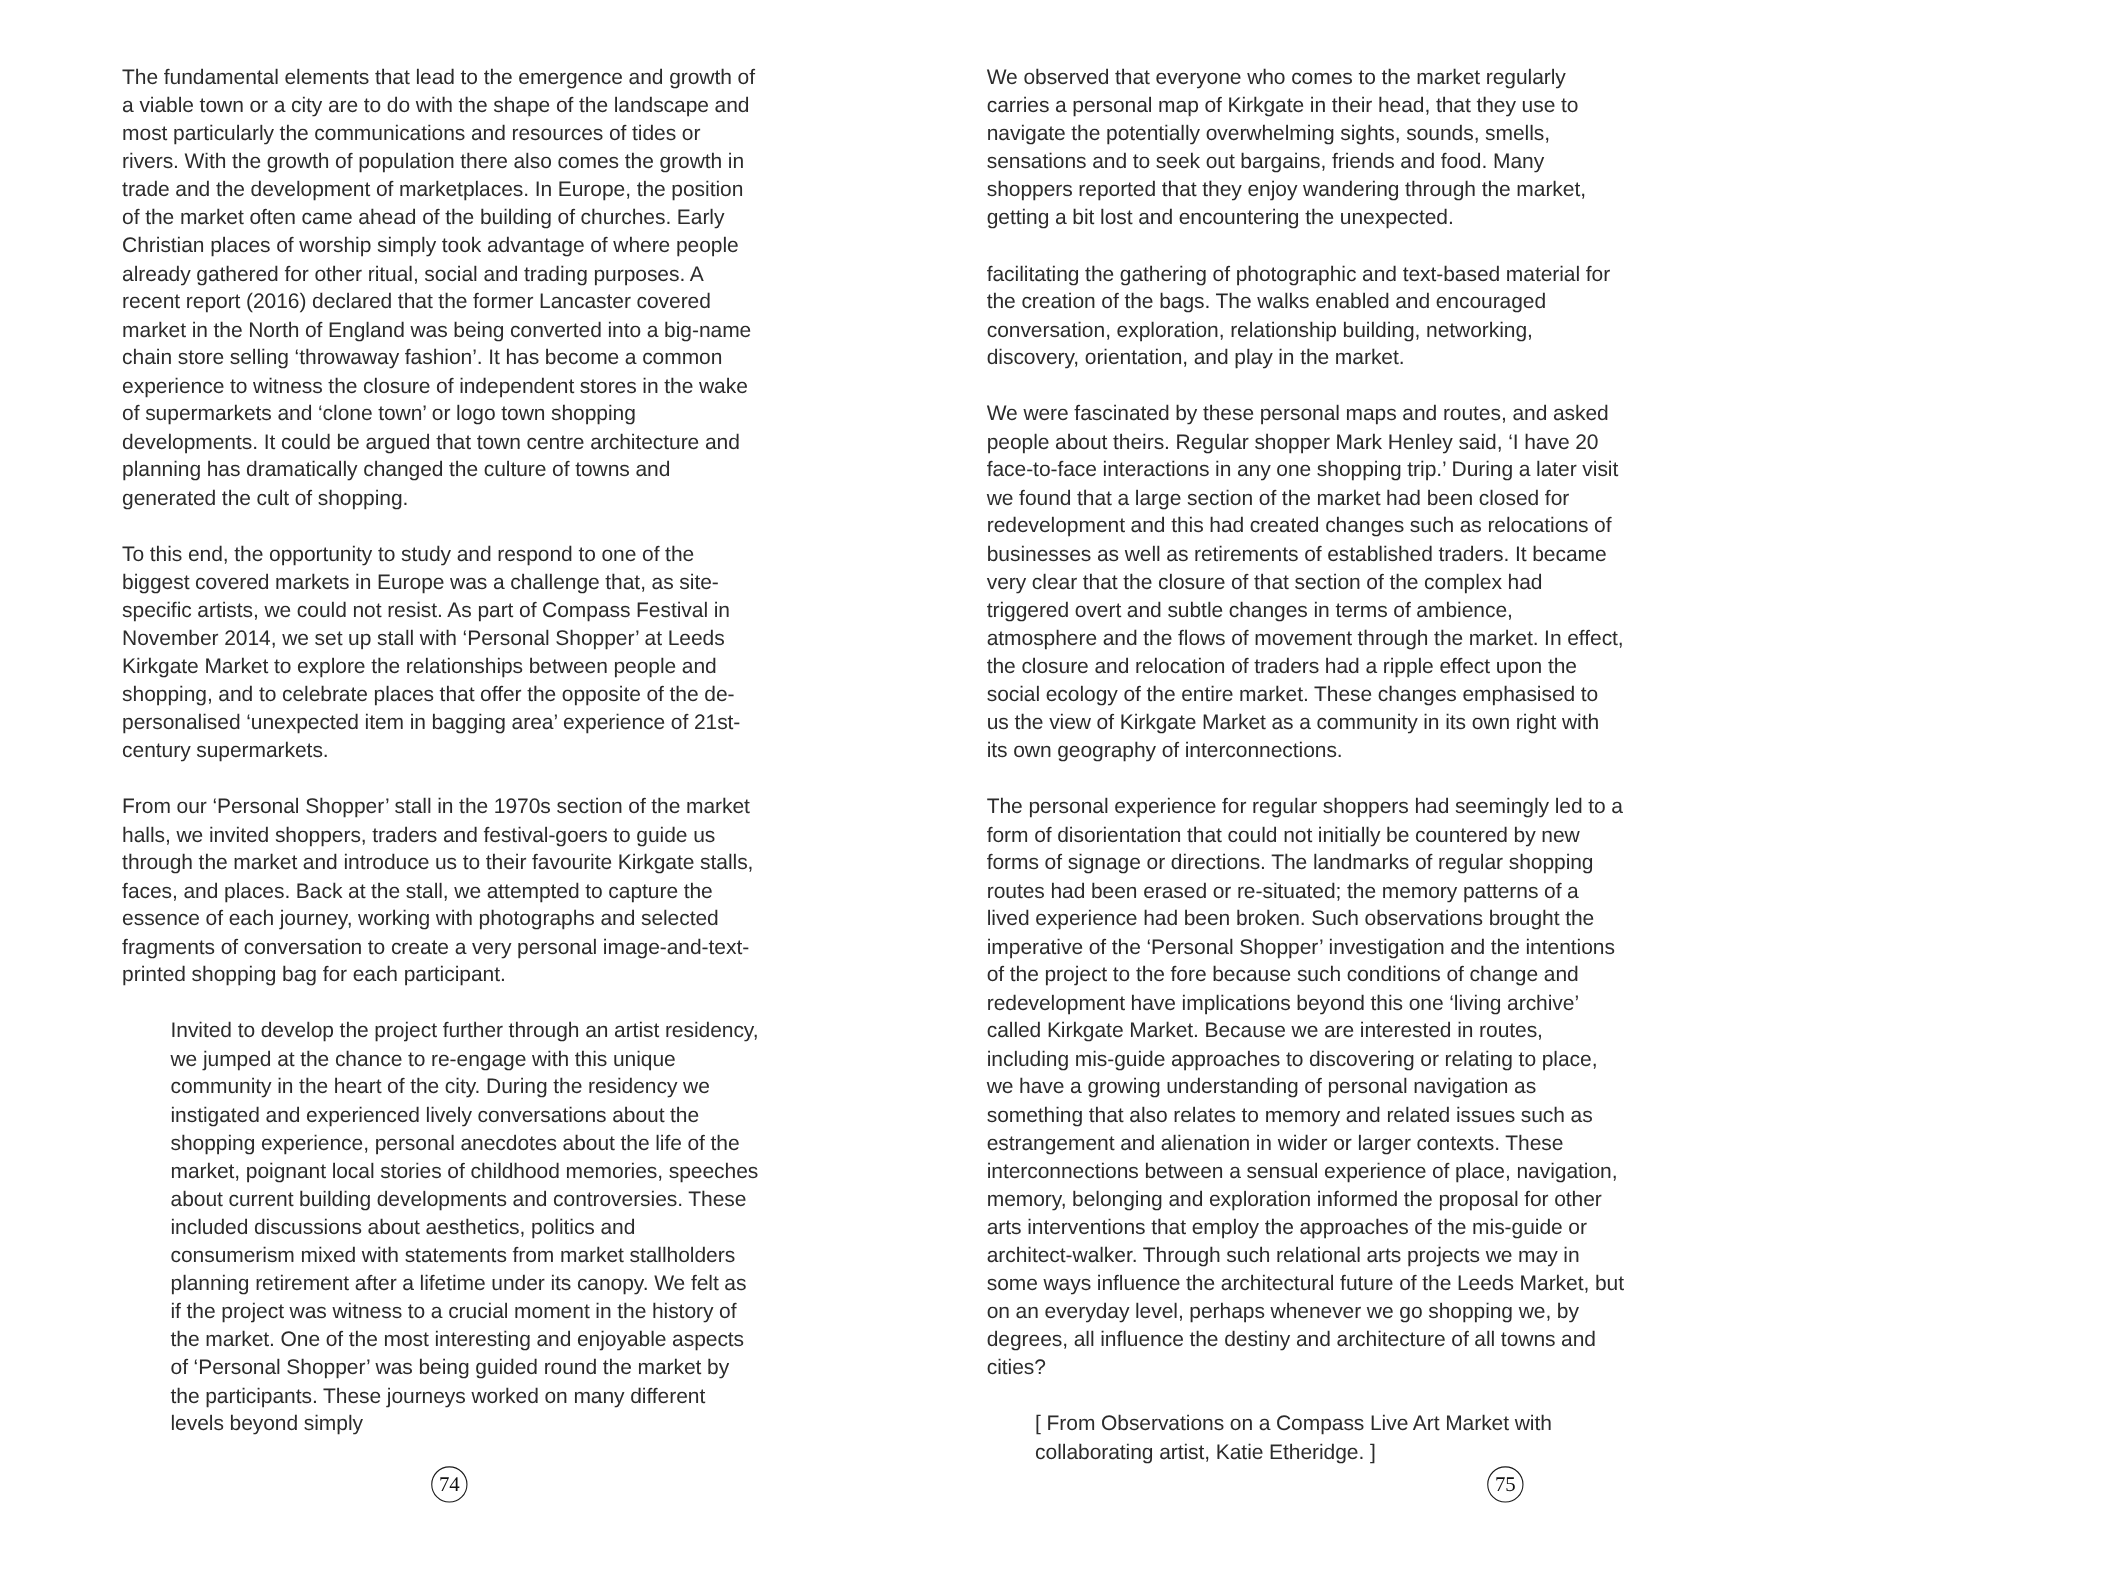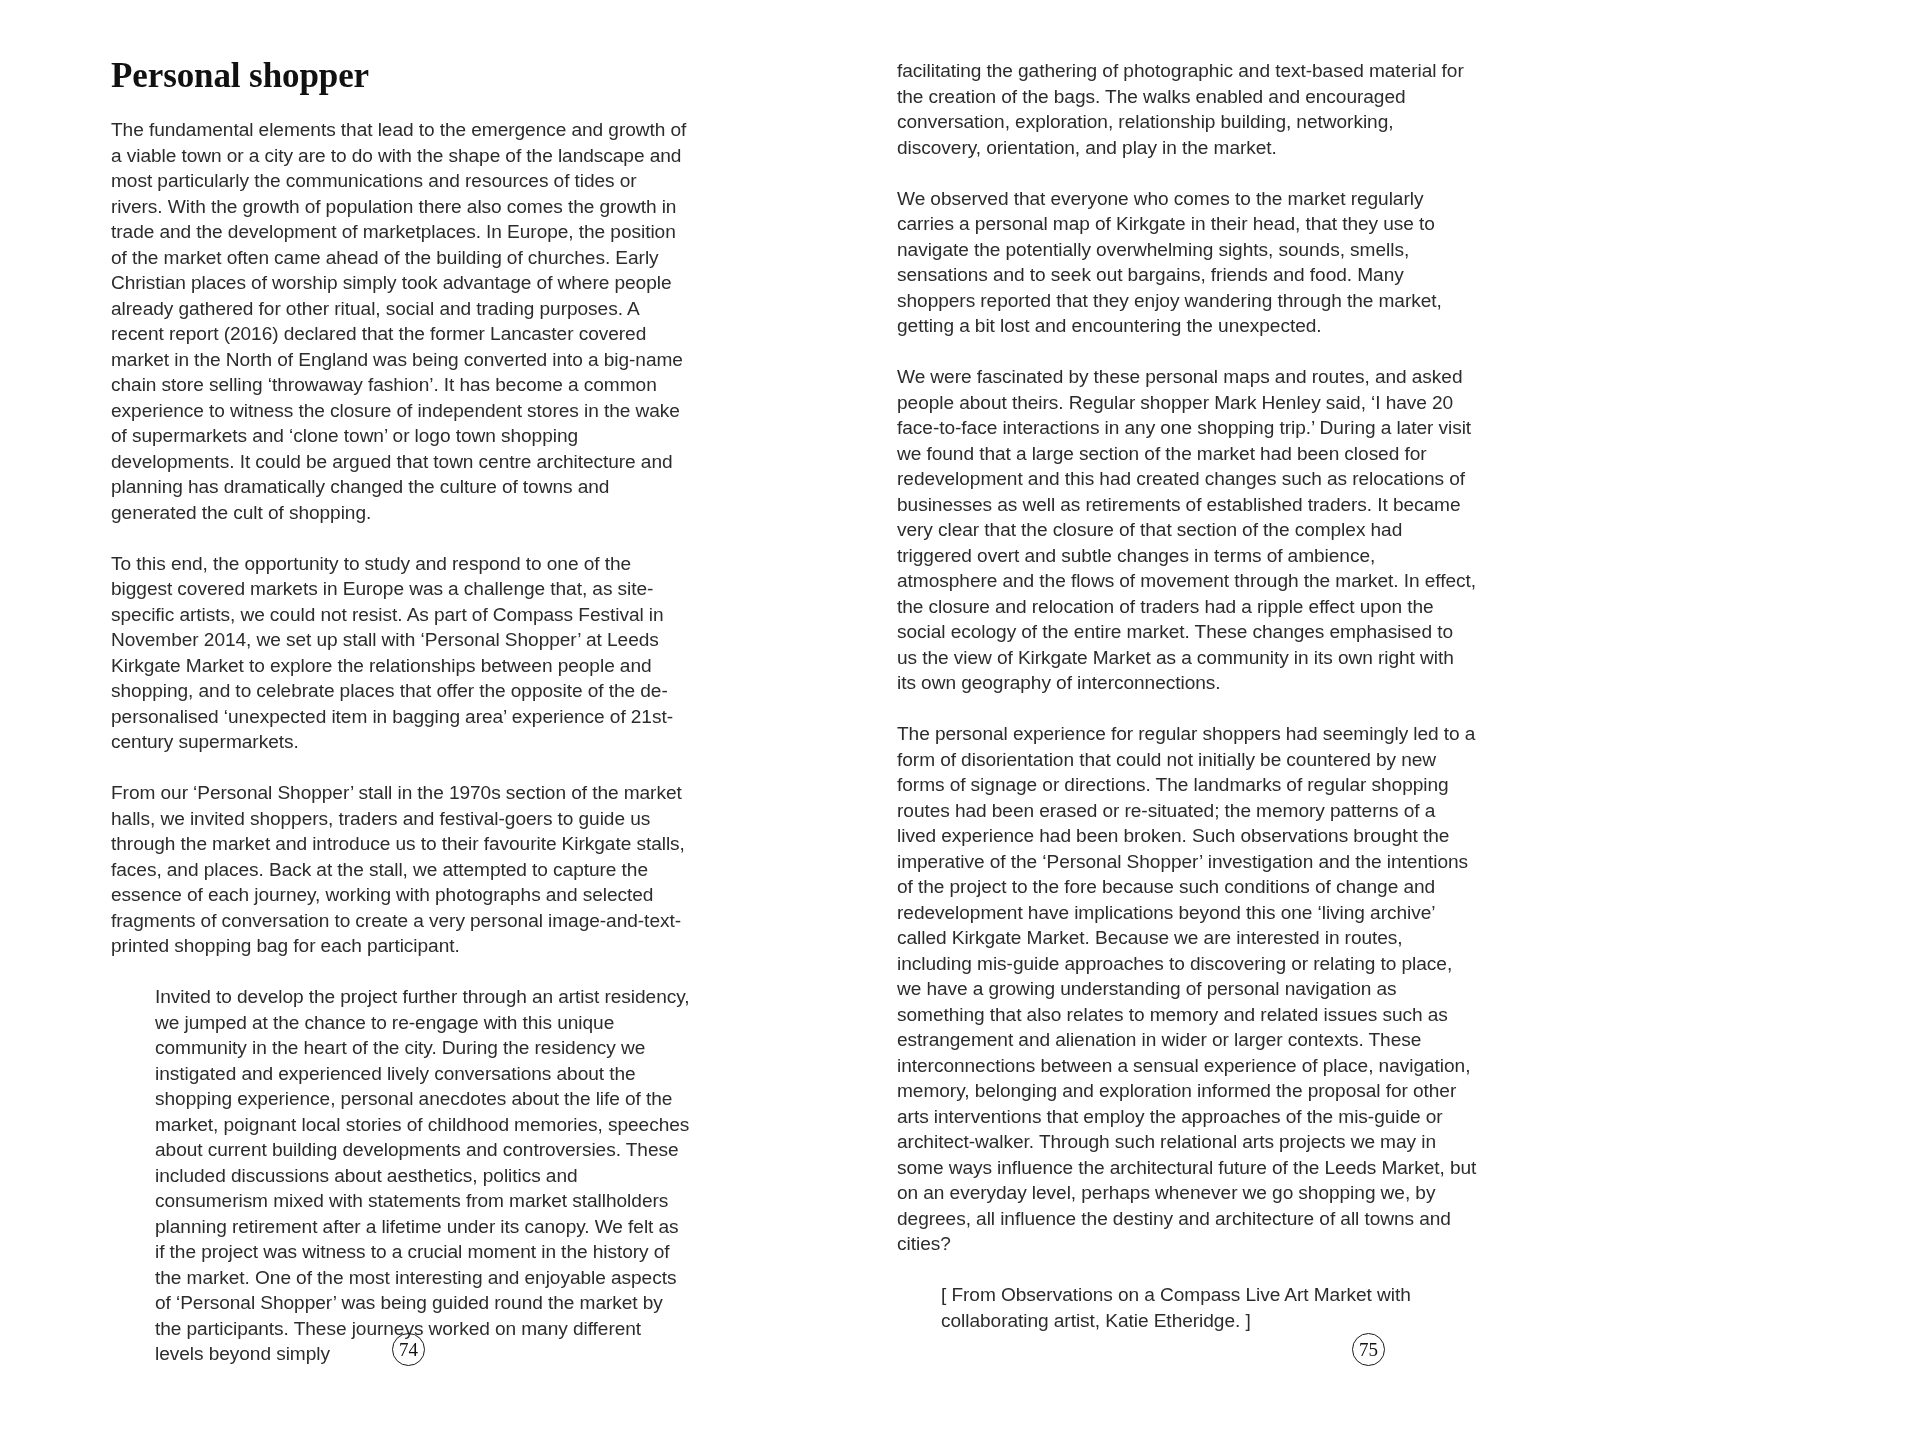--- a/index.html
+++ b/index.html
@@ -108,21 +108,20 @@
   .folio-right { left: 0; }
 </style>
 </head>
 <body>
 
 <div class="spread">
 
   <div class="page page-left">
     <div class="column column-left">
 
-      <h1 class="article-title">Personal shopper</h1>
 
       <p class="para">The fundamental elements that lead to the emergence and growth of a viable town or a city are to do with the shape of the landscape and most particularly the communications and resources of tides or rivers. With the growth of population there also comes the growth in trade and the development of marketplaces. In Europe, the position of the market often came ahead of the building of churches. Early Christian places of worship simply took advantage of where people already gathered for other ritual, social and trading purposes. A recent report (2016) declared that the former Lancaster covered market in the North of England was being converted into a big-name chain store selling ‘throwaway fashion’. It has become a common experience to witness the closure of independent stores in the wake of supermarkets and ‘clone town’ or logo town shopping developments. It could be argued that town centre architecture and planning has dramatically changed the culture of towns and generated the cult of shopping.</p>
 
       <p class="para">To this end, the opportunity to study and respond to one of the biggest covered markets in Europe was a challenge that, as site-specific artists, we could not resist. As part of Compass Festival in November 2014, we set up stall with ‘Personal Shopper’ at Leeds Kirkgate Market to explore the relationships between people and shopping, and to celebrate places that offer the opposite of the de-personalised ‘unexpected item in bagging area’ experience of 21st-century supermarkets.</p>
 
       <p class="para">From our ‘Personal Shopper’ stall in the 1970s section of the market halls, we invited shoppers, traders and festival-goers to guide us through the market and introduce us to their favourite Kirkgate stalls, faces, and places. Back at the stall, we attempted to capture the essence of each journey, working with photographs and selected fragments of conversation to create a very personal image-and-text-printed shopping bag for each participant.</p>
 
       <p class="para">Invited to develop the project further through an artist residency, we jumped at the chance to re-engage with this unique community in the heart of the city. During the residency we instigated and experienced lively conversations about the shopping experience, personal anecdotes about the life of the market, poignant local stories of childhood memories, speeches about current building developments and controversies. These included discussions about aesthetics, politics and consumerism mixed with statements from market stallholders planning retirement after a lifetime under its canopy. We felt as if the project was witness to a crucial moment in the history of the market. One of the most interesting and enjoyable aspects of ‘Personal Shopper’ was being guided round the market by the participants. These journeys worked on many different levels beyond simply</p>
 
     </div>
@@ -130,23 +129,23 @@
     <div class="folio folio-left">
       <div class="folio-circle">
         <span class="folio-number">74</span>
       </div>
     </div>
   </div>
 
   <div class="page page-right">
     <div class="column column-right">
 
+      <p class="para">We observed that everyone who comes to the market regularly carries a personal map of Kirkgate in their head, that they use to navigate the potentially overwhelming sights, sounds, smells, sensations and to seek out bargains, friends and food. Many shoppers reported that they enjoy wandering through the market, getting a bit lost and encountering the unexpected.</p>
+
       <p class="para">facilitating the gathering of photographic and text-based material for the creation of the bags. The walks enabled and encouraged conversation, exploration, relationship building, networking, discovery, orientation, and play in the market.</p>
-
-      <p class="para">We observed that everyone who comes to the market regularly carries a personal map of Kirkgate in their head, that they use to navigate the potentially overwhelming sights, sounds, smells, sensations and to seek out bargains, friends and food. Many shoppers reported that they enjoy wandering through the market, getting a bit lost and encountering the unexpected.</p>
 
       <p class="para">We were fascinated by these personal maps and routes, and asked people about theirs. Regular shopper Mark Henley said, ‘I have 20 face-to-face interactions in any one shopping trip.’ During a later visit we found that a large section of the market had been closed for redevelopment and this had created changes such as relocations of businesses as well as retirements of established traders. It became very clear that the closure of that section of the complex had triggered overt and subtle changes in terms of ambience, atmosphere and the flows of movement through the market. In effect, the closure and relocation of traders had a ripple effect upon the social ecology of the entire market. These changes emphasised to us the view of Kirkgate Market as a community in its own right with its own geography of interconnections.</p>
 
       <p class="para">The personal experience for regular shoppers had seemingly led to a form of disorientation that could not initially be countered by new forms of signage or directions. The landmarks of regular shopping routes had been erased or re-situated; the memory patterns of a lived experience had been broken. Such observations brought the imperative of the ‘Personal Shopper’ investigation and the intentions of the project to the fore because such conditions of change and redevelopment have implications beyond this one ‘living archive’ called Kirkgate Market. Because we are interested in routes, including mis-guide approaches to discovering or relating to place, we have a growing understanding of personal navigation as something that also relates to memory and related issues such as estrangement and alienation in wider or larger contexts. These interconnections between a sensual experience of place, navigation, memory, belonging and exploration informed the proposal for other arts interventions that employ the approaches of the mis-guide or architect-walker.  Through such relational arts projects we may in some ways influence the architectural future of the Leeds Market, but on an everyday level, perhaps whenever we go shopping we, by degrees, all influence the destiny and architecture of all towns and cities?</p>
 
       <p class="para">[ From Observations on a Compass Live Art Market with collaborating artist, Katie Etheridge. ]</p>
 
     </div>
 
     <div class="folio folio-right">

